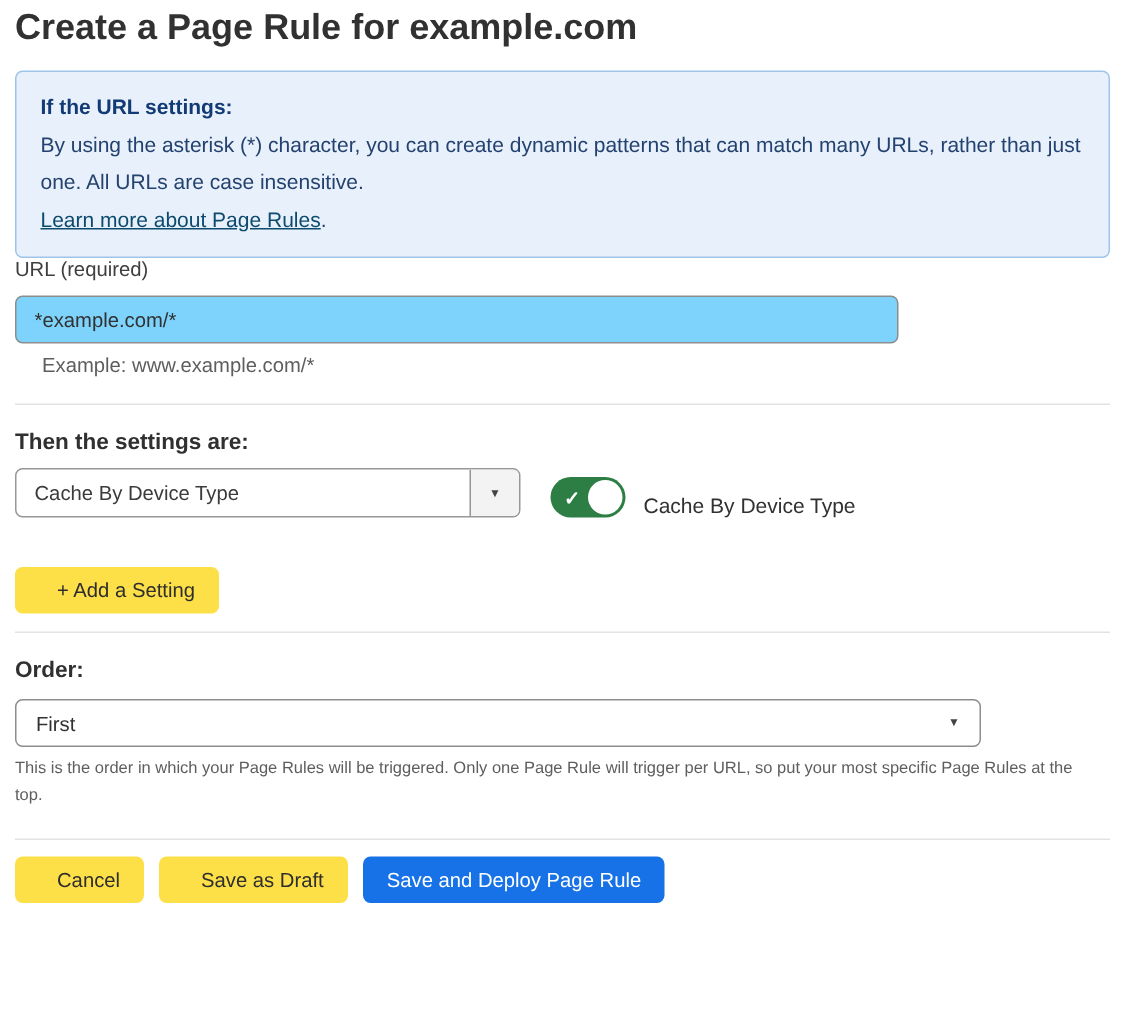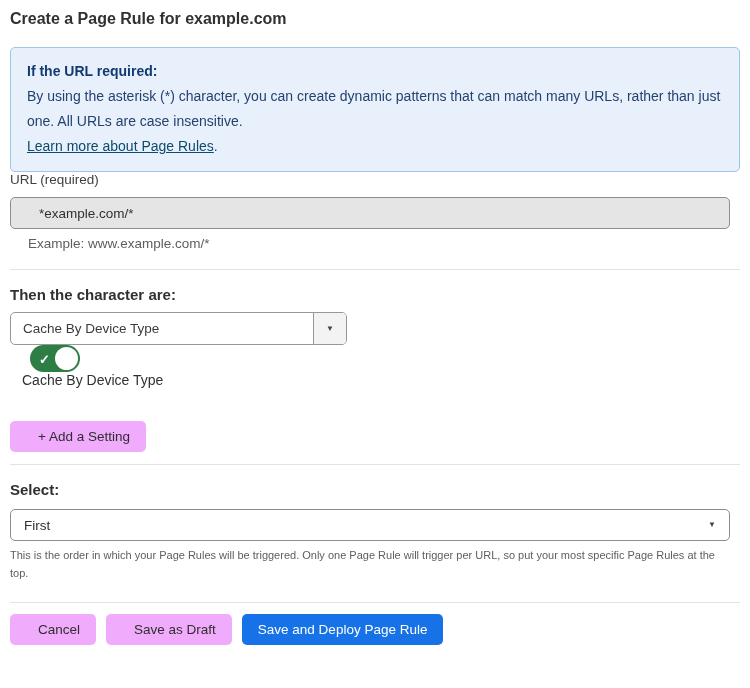--- a/index.html
+++ b/index.html
@@ -7,21 +7,21 @@
   body {
     width: 750px;
     height: 688px;
     font-family: "Liberation Sans", sans-serif;
     color: #313131;
     overflow: hidden;
   }
   .container { padding: 6px 10px 0 10px; }
 
   .page-title {
-    font-size: 16px;
+    font-size: 24px;
     font-weight: bold;
     color: #313131;
     line-height: 26px;
   }
 
   .info-box {
     margin-top: 15px;
     background: #e8f1fb;
     border: 1px solid #9ec4ea;
     border-radius: 5px;
@@ -35,29 +35,29 @@
   .info-link { color: #0c4a6e; text-decoration: underline; cursor: pointer; }
   .info-link-suffix { color: #24426f; }
 
   .field-label {
     font-size: 13.5px;
     color: #3f3f3f;
   }
 
   .text-input {
     margin-top: 10px;
-    width: 720px;
+    width: 589px;
     height: 32px;
     border: 1px solid #8d8d8d;
     border-radius: 5px;
-    padding: 0 28px;
+    padding: 0 12px;
     font-family: "Liberation Sans", sans-serif;
     font-size: 13.5px;
     color: #313131;
-    background: #e5e5e5;
+    background: #7dd3fc;
     display: block;
   }
 
   .hint-text {
     margin-top: 7px;
     font-size: 13.5px;
     color: #5e5e5e;
     margin-left: 18px;
   }
 
@@ -75,22 +75,21 @@
     font-size: 15px;
     font-weight: bold;
     color: #303030;
   }
 
   .label-spaced { margin-top: 24px; }
 
   .setting-row {
     margin-top: 9px;
     display: flex;
-    align-items: flex-start;
-    flex-direction: column;
+    align-items: flex-end;
   }
 
   .setting-select {
     width: 337px;
     height: 33px;
     border: 1px solid #979797;
     border-radius: 5px;
     background: #fff;
     display: flex;
     align-items: stretch;
@@ -160,28 +159,28 @@
     border: none;
     border-radius: 5px;
     font-family: "Liberation Sans", sans-serif;
     font-size: 13.5px;
     padding: 0 16px;
     height: 31px;
     line-height: 31px;
     cursor: pointer;
     white-space: nowrap;
   }
-  .btn-gray { background: #f0abfc; color: #2e2e2e; padding-left: 28px; }
+  .btn-gray { background: #fde047; color: #2e2e2e; padding-left: 28px; }
   .btn-blue { background: #1672e6; color: #ffffff; }
 
   .add-setting-btn { margin-top: 33px; }
 
   .order-select {
     margin-top: 11px;
-    width: 720px;
+    width: 644px;
     height: 32px;
     border: 1px solid #8d8d8d;
     border-radius: 5px;
     background: #fff;
     display: flex;
     align-items: center;
     justify-content: space-between;
     padding: 0 13px;
     font-size: 13.5px;
     color: #313131;
@@ -203,55 +202,55 @@
   }
 </style>
 </head>
 <body>
 
 <div class="container">
 
   <h1 class="page-title">Create a Page Rule for example.com</h1>
 
   <div class="info-box">
-    <div class="info-heading">If the URL required:</div>
+    <div class="info-heading">If the URL settings:</div>
     <div class="info-body">By using the asterisk (*) character, you can create dynamic patterns that can match many URLs, rather than just one. All URLs are case insensitive.</div>
     <div>
       <a class="info-link">Learn more about Page Rules</a><span class="info-link-suffix">.</span>
     </div>
   </div>
 
   <div class="field-label">URL (required)</div>
   <input class="text-input" type="text" value="*example.com/*" style="">
   <div class="hint-text">Example: www.example.com/*</div>
 
   <hr class="divider divider-1">
 
-  <div class="section-heading">Then the character are:</div>
+  <div class="section-heading">Then the settings are:</div>
 
 
   <div class="setting-row">
     <div class="setting-select">
       <span class="setting-select-value">Cache By Device Type</span>
       <span class="setting-select-arrowbox">
         <span class="select-arrow">▼</span>
       </span>
     </div>
     <button class="toggle">
       <span class="toggle-check">✓</span>
       <span class="toggle-knob"></span>
     </button>
     <span class="toggle-text">Cache By Device Type</span>
   </div>
 
   <button class="btn btn-gray add-setting-btn">+ Add a Setting</button>
 
   <hr class="divider divider-2">
 
-  <div class="section-heading">Select:</div>
+  <div class="section-heading">Order:</div>
 
 
   <div class="order-select">
     <span>First</span>
     <span class="select-arrow">▼</span>
   </div>
 
   <div class="help-text">This is the order in which your Page Rules will be triggered. Only one Page Rule will trigger per URL, so put your most specific Page Rules at the top.</div>
 
   <hr class="divider divider-3">

